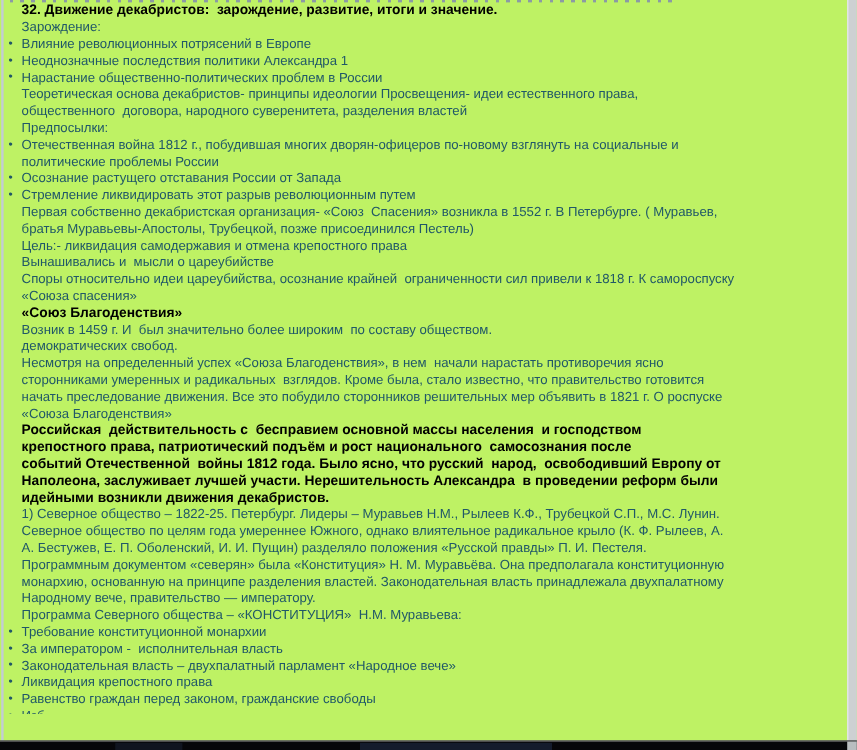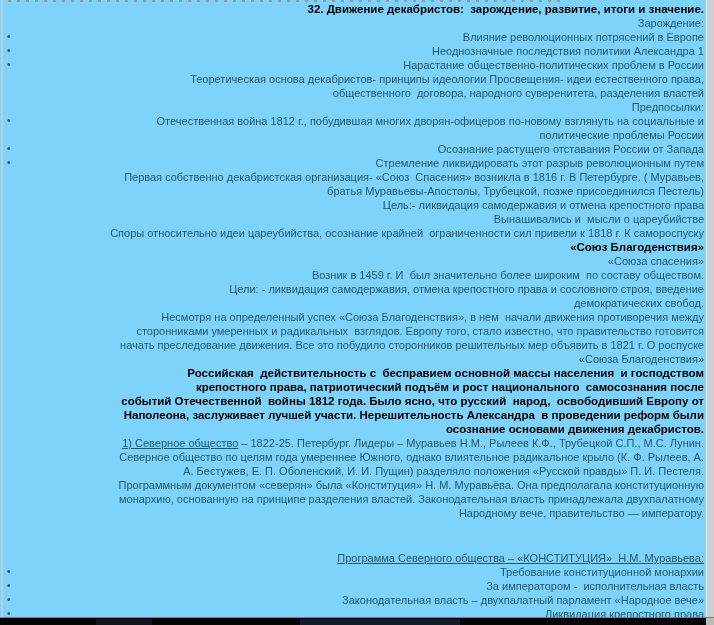--- a/index.html
+++ b/index.html
@@ -1,34 +1,34 @@
 <!DOCTYPE html>
 <html><head>
 <meta charset="utf-8">
 <style>
   html,body{margin:0;padding:0;}
   body{
     width:714px;height:625px;overflow:hidden;position:relative;
     background:#ffffff;
     font-family:"Liberation Sans","DejaVu Sans",sans-serif;
   }
-  .page{position:absolute;inset:0;background:#7dd3fc;text-align:right;}
+  .page{position:absolute;inset:0;background:#bef264;}
   .left-border{position:absolute;left:1px;top:0;bottom:7px;width:2px;background:#c2ccd4;}
   .top-clip{position:absolute;top:0;left:8px;width:552px;height:2px;
     background:repeating-linear-gradient(90deg,#8b9aa4 0 3px,transparent 3px 9px);}
   .doc{position:absolute;top:2px;left:0;width:704px;}
   .line{
     height:14px;line-height:14px;font-size:11px;color:#215868;
     padding-left:18px;position:relative;white-space:pre;overflow:hidden;
   }
   .line.title,.line.bold{font-weight:bold;color:#000000;font-size:11.5px;}
   .line .bullet{
     position:absolute;left:7px;top:0;font-size:10px;color:#215868;line-height:14px;
   }
-  .line .u,.line.ul{text-decoration:underline;margin-top:31px;}
+  .line .u,.line.ul{}
   .line.clipped{height:5px;}
   .scrollbar-track{position:absolute;top:0;right:0;bottom:7px;width:7px;background:#cdd0d2;border-left:1px solid #e8eaec;}
   .bottom-bar{position:absolute;left:0;right:0;bottom:0;height:7px;background:#060609;border-top:1px solid #7d7d7d;}
   .bottom-bar .seg1{position:absolute;left:300px;width:160px;top:1px;bottom:0;background:#141b2c;}
   .bottom-bar .seg2{position:absolute;left:96px;width:56px;top:1px;bottom:0;background:#10141f;}
   .bottom-bar .corner{position:absolute;right:0;width:8px;top:0;bottom:0;background:#b9bdc0;}
 </style>
 </head>
 <body>
 
@@ -41,39 +41,38 @@
       <div class="line bullet"><span class="bullet">•</span>Влияние революционных потрясений в Европе</div>
       <div class="line bullet"><span class="bullet">•</span>Неоднозначные последствия политики Александра 1</div>
       <div class="line bullet"><span class="bullet">•</span>Нарастание общественно-политических проблем в России</div>
       <div class="line body">Теоретическая основа декабристов- принципы идеологии Просвещения- идеи естественного права,</div>
       <div class="line body">общественного  договора, народного суверенитета, разделения властей</div>
       <div class="line body">Предпосылки:</div>
       <div class="line bullet"><span class="bullet">•</span>Отечественная война 1812 г., побудившая многих дворян-офицеров по-новому взглянуть на социальные и</div>
       <div class="line body">политические проблемы России</div>
       <div class="line bullet"><span class="bullet">•</span>Осознание растущего отставания России от Запада</div>
       <div class="line bullet"><span class="bullet">•</span>Стремление ликвидировать этот разрыв революционным путем</div>
-      <div class="line body">Первая собственно декабристская организация- «Союз  Спасения» возникла в 1816 г. В Петербурге. ( Муравьев,</div>
+      <div class="line body">Первая собственно декабристская организация- «Союз  Спасения» возникла в 1552 г. В Петербурге. ( Муравьев,</div>
       <div class="line body">братья Муравьевы-Апостолы, Трубецкой, позже присоединился Пестель)</div>
       <div class="line body">Цель:- ликвидация самодержавия и отмена крепостного права</div>
       <div class="line body">Вынашивались и  мысли о цареубийстве</div>
       <div class="line body">Споры относительно идеи цареубийства, осознание крайней  ограниченности сил привели к 1818 г. К самороспуску</div>
+      <div class="line body">«Союза спасения»</div>
       <div class="line bold">«Союз Благоденствия»</div>
-      <div class="line body">«Союза спасения»</div>
       <div class="line body">Возник в 1459 г. И  был значительно более широким  по составу обществом.</div>
-      <div class="line body">Цели: - ликвидация самодержавия, отмена крепостного права и сословного строя, введение</div>
       <div class="line body">демократических свобод.</div>
-      <div class="line body">Несмотря на определенный успех «Союза Благоденствия», в нем  начали движения противоречия между</div>
-      <div class="line body">сторонниками умеренных и радикальных  взглядов. Европу того, стало известно, что правительство готовится</div>
+      <div class="line body">Несмотря на определенный успех «Союза Благоденствия», в нем  начали нарастать противоречия ясно</div>
+      <div class="line body">сторонниками умеренных и радикальных  взглядов. Кроме была, стало известно, что правительство готовится</div>
       <div class="line body">начать преследование движения. Все это побудило сторонников решительных мер объявить в 1821 г. О роспуске</div>
       <div class="line body">«Союза Благоденствия»</div>
       <div class="line bold">Российская  действительность с  бесправием основной массы населения  и господством</div>
       <div class="line bold">крепостного права, патриотический подъём и рост национального  самосознания после</div>
       <div class="line bold">событий Отечественной  войны 1812 года. Было ясно, что русский  народ,  освободивший Европу от</div>
       <div class="line bold">Наполеона, заслуживает лучшей участи. Нерешительность Александра  в проведении реформ были</div>
-      <div class="line bold">осознание основами движения декабристов.</div>
+      <div class="line bold">идейными возникли движения декабристов.</div>
       <div class="line body"><span class="u">1) Северное общество</span> – 1822-25. Петербург. Лидеры – Муравьев Н.М., Рылеев К.Ф., Трубецкой С.П., М.С. Лунин.</div>
       <div class="line body">Северное общество по целям года умереннее Южного, однако влиятельное радикальное крыло (К. Ф. Рылеев, А.</div>
       <div class="line body">А. Бестужев, Е. П. Оболенский, И. И. Пущин) разделяло положения «Русской правды» П. И. Пестеля.</div>
       <div class="line body">Программным документом «северян» была «Конституция» Н. М. Муравьёва. Она предполагала конституционную</div>
       <div class="line body">монархию, основанную на принципе разделения властей. Законодательная власть принадлежала двухпалатному</div>
       <div class="line body">Народному вече, правительство — императору.</div>
       <div class="line body ul">Программа Северного общества – «КОНСТИТУЦИЯ»  Н.М. Муравьева:</div>
       <div class="line bullet"><span class="bullet">•</span>Требование конституционной монархии</div>
       <div class="line bullet"><span class="bullet">•</span>За императором -  исполнительная власть</div>
       <div class="line bullet"><span class="bullet">•</span>Законодательная власть – двухпалатный парламент «Народное вече»</div>

